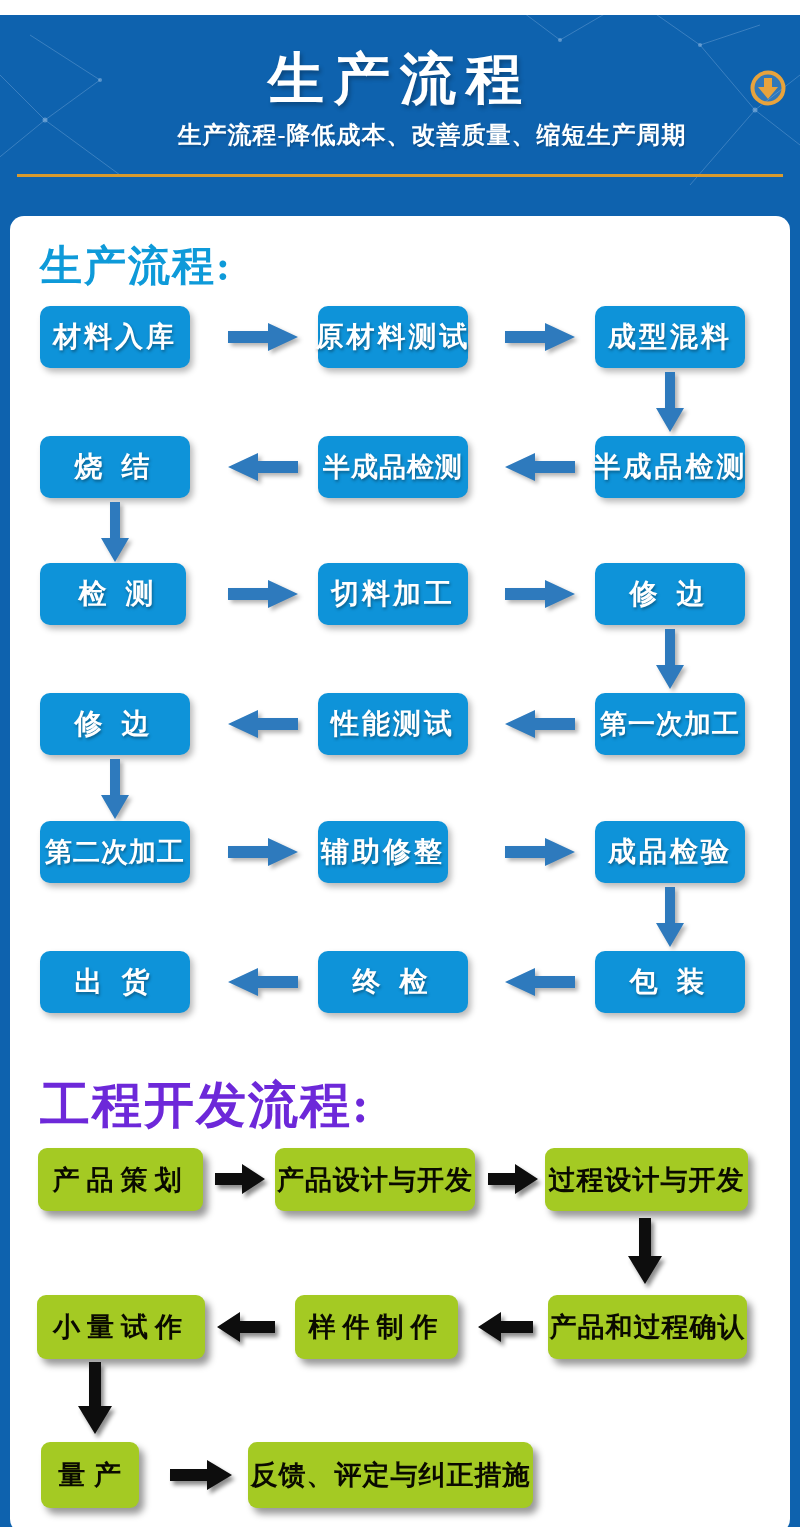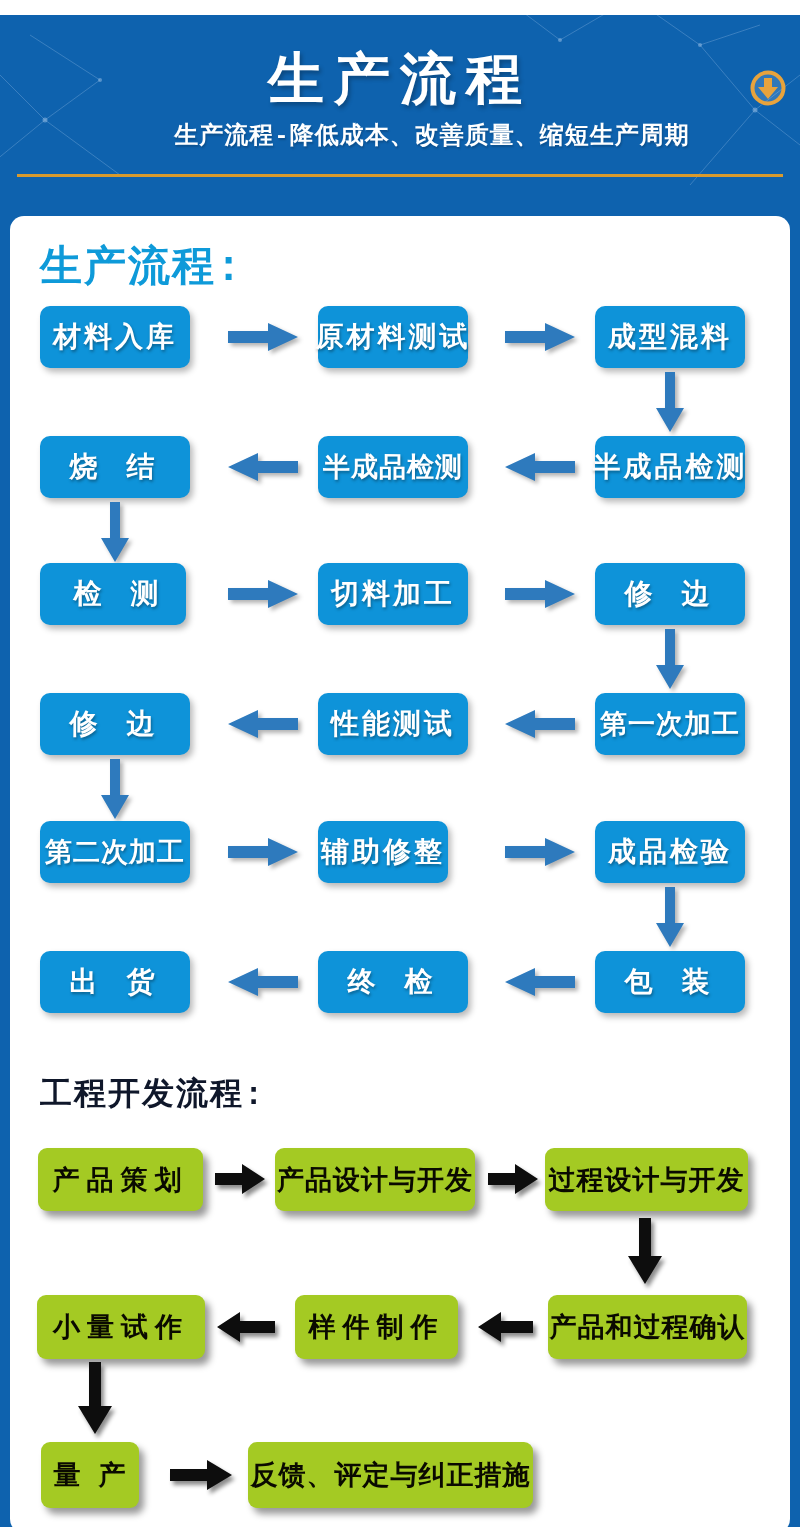--- a/index.html
+++ b/index.html
@@ -1,18 +1,18 @@
 <!DOCTYPE html>
 <html><head>
 <meta charset="utf-8">
 <style>
   html,body{margin:0;padding:0;background:#ffffff;}
   .stage{
     position:relative;width:800px;height:1527px;overflow:hidden;
-    background:#ffffff;font-family:Liberation Mono, monospace;
+    background:#ffffff;font-family:Liberation Serif, serif;
   }
   .bg-blue{position:absolute;left:0;top:15px;width:800px;height:1512px;background:#0e62ae;}
   .decor{position:absolute;left:0;top:15px;pointer-events:none;}
   .hdr-title{
     position:absolute;left:0;top:42px;width:800px;text-align:center;
     color:#ffffff;font-size:56px;font-weight:bold;letter-spacing:10px;
     text-shadow:2px 3px 4px rgba(0,0,0,.28);
   }
   .hdr-sub{
     position:absolute;left:0;top:119px;width:800px;text-align:center;
@@ -25,21 +25,21 @@
   .card{
     position:absolute;left:10px;top:188px;width:780px;height:1317px;
     background:#ffffff;border-radius:14px;margin-top:28px;
   }
   .h-blue{
     position:absolute;left:30px;top:22px;
     color:#0e9ad9;font-size:42px;font-weight:900;letter-spacing:2px;
   }
   .h-black{
     position:absolute;left:30px;top:856px;
-    color:#0f172a;font-size:32px;font-weight:900;letter-spacing:2px;
+    color:#6d28d9;font-size:50px;font-weight:900;letter-spacing:2px;
   }
   .bbox{
     position:absolute;height:62px;background:#0e93d9;border-radius:10px;
     display:flex;align-items:center;justify-content:center;
     color:#ffffff;font-size:28px;font-weight:bold;letter-spacing:3px;
     text-shadow:1px 2px 3px rgba(0,0,0,.35);
     box-shadow:3px 4px 6px rgba(0,0,0,.28);
     white-space:nowrap;
   }
   .bbox.small{font-size:27px;letter-spacing:1px;}

